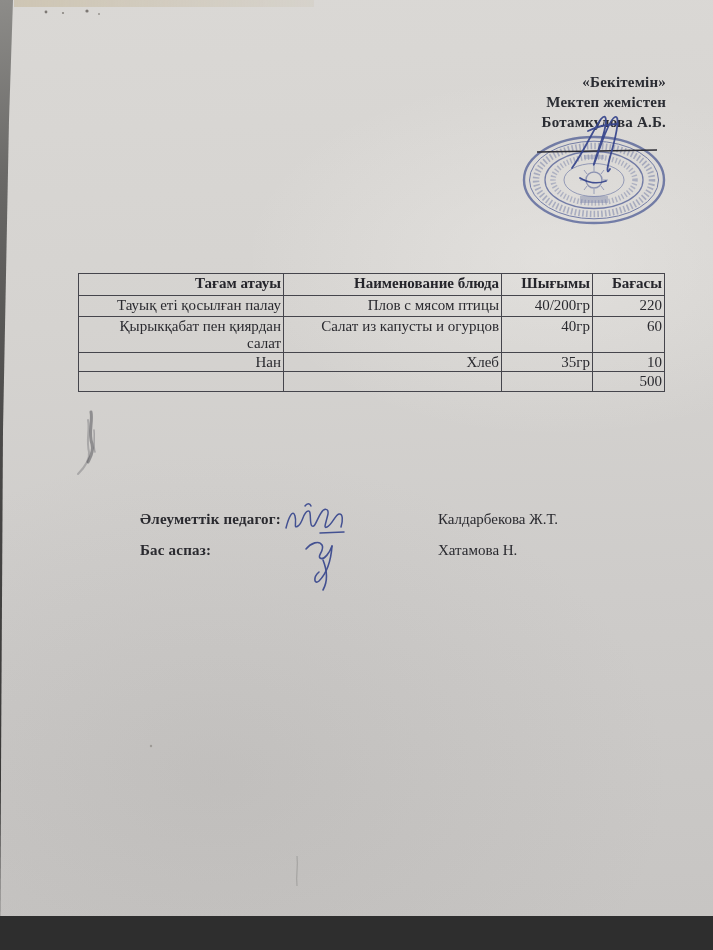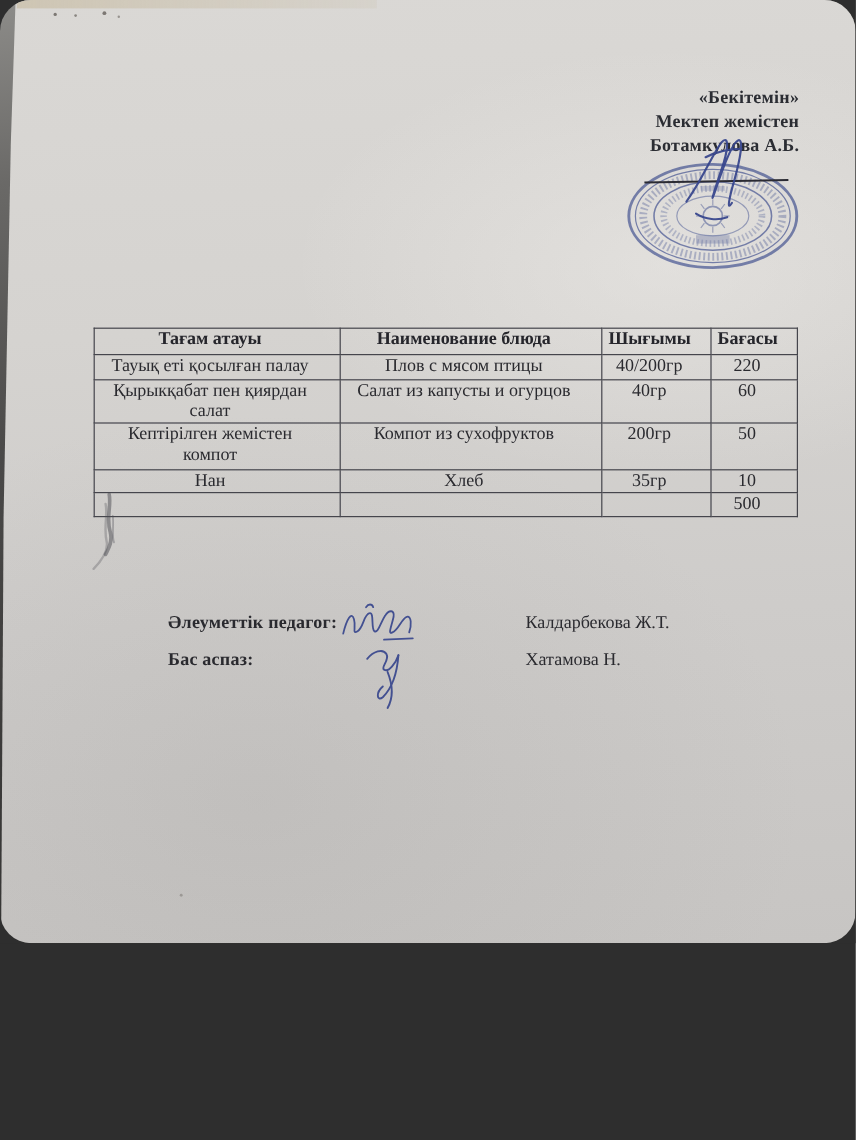--- a/index.html
+++ b/index.html
@@ -1,24 +1,23 @@
 <!DOCTYPE html>
 <html><head>
 <meta charset="utf-8">
 <style>
   * { margin: 0; padding: 0; box-sizing: border-box; }
   html, body { background: #2e2e2e; }
   body { font-family: "Liberation Serif", "DejaVu Serif", serif; }
 
   .photo {
     position: relative;
-    width: 713px; height: 786px;
+    width: 713px; height: 916px;
     overflow: hidden;
     background: linear-gradient(175deg, #8d8c89 0%, #6a6967 18%, #4a4948 45%, #3b3a39 75%, #343433 100%);
-    border-radius: 26px;
   }
 
   .paper {
     position: absolute; inset: 0;
     clip-path: polygon(13px 0, 713px 0, 713px 950px, 0 950px, 3px 430px, 9px 120px);
     background:
       radial-gradient(520px 300px at 78% 28%, rgba(240,238,235,0.45), rgba(240,238,235,0) 60%),
       radial-gradient(700px 500px at 30% 85%, rgba(150,148,146,0.18), rgba(150,148,146,0) 65%),
       linear-gradient(178deg, #dad8d5 0%, #d5d3d0 35%, #cecccA 65%, #c7c5c3 100%);
   }
@@ -52,22 +51,22 @@
     position: absolute; left: 78px; top: 273px;
     width: 586px;
     border-collapse: collapse;
     table-layout: fixed;
     font-size: 15px; line-height: 17px;
     color: #2a2a2f;
   }
   table.menu th, table.menu td {
     border: 1.6px solid #45454c;
     vertical-align: top;
-    padding: 1px 17px 0 5px;
-    text-align: center;
+    padding: 1px 2px 0 5px;
+    text-align: right;
     font-weight: normal;
     overflow: hidden;
   }
   table.menu th { font-weight: bold; color: #25252b; }
   .col-dish-kk { width: 205px; }
   .col-dish-ru { width: 218px; }
   .col-qty     { width: 91px; }
   .col-price   { width: 72px; }
   tr.h-header { height: 22px; }
   tr.h-r1 { height: 21px; }
@@ -128,26 +127,20 @@
         <td>Плов с мясом птицы</td>
         <td>40/200гр</td>
         <td>220</td>
       </tr>
       <tr class="h-r2">
         <td>Қырыкқабат пен қиярдан салат</td>
         <td>Салат из капусты и огурцов</td>
         <td>40гр</td>
         <td>60</td>
       </tr>
-      <tr class="h-r3">
-        <td>Кептірілген жемістен компот</td>
-        <td>Компот из сухофруктов</td>
-        <td>200гр</td>
-        <td>50</td>
-      </tr>
       <tr class="h-r4">
         <td>Нан</td>
         <td>Хлеб</td>
         <td>35гр</td>
         <td>10</td>
       </tr>
       <tr class="h-r5">
         <td></td>
         <td></td>
         <td></td>

